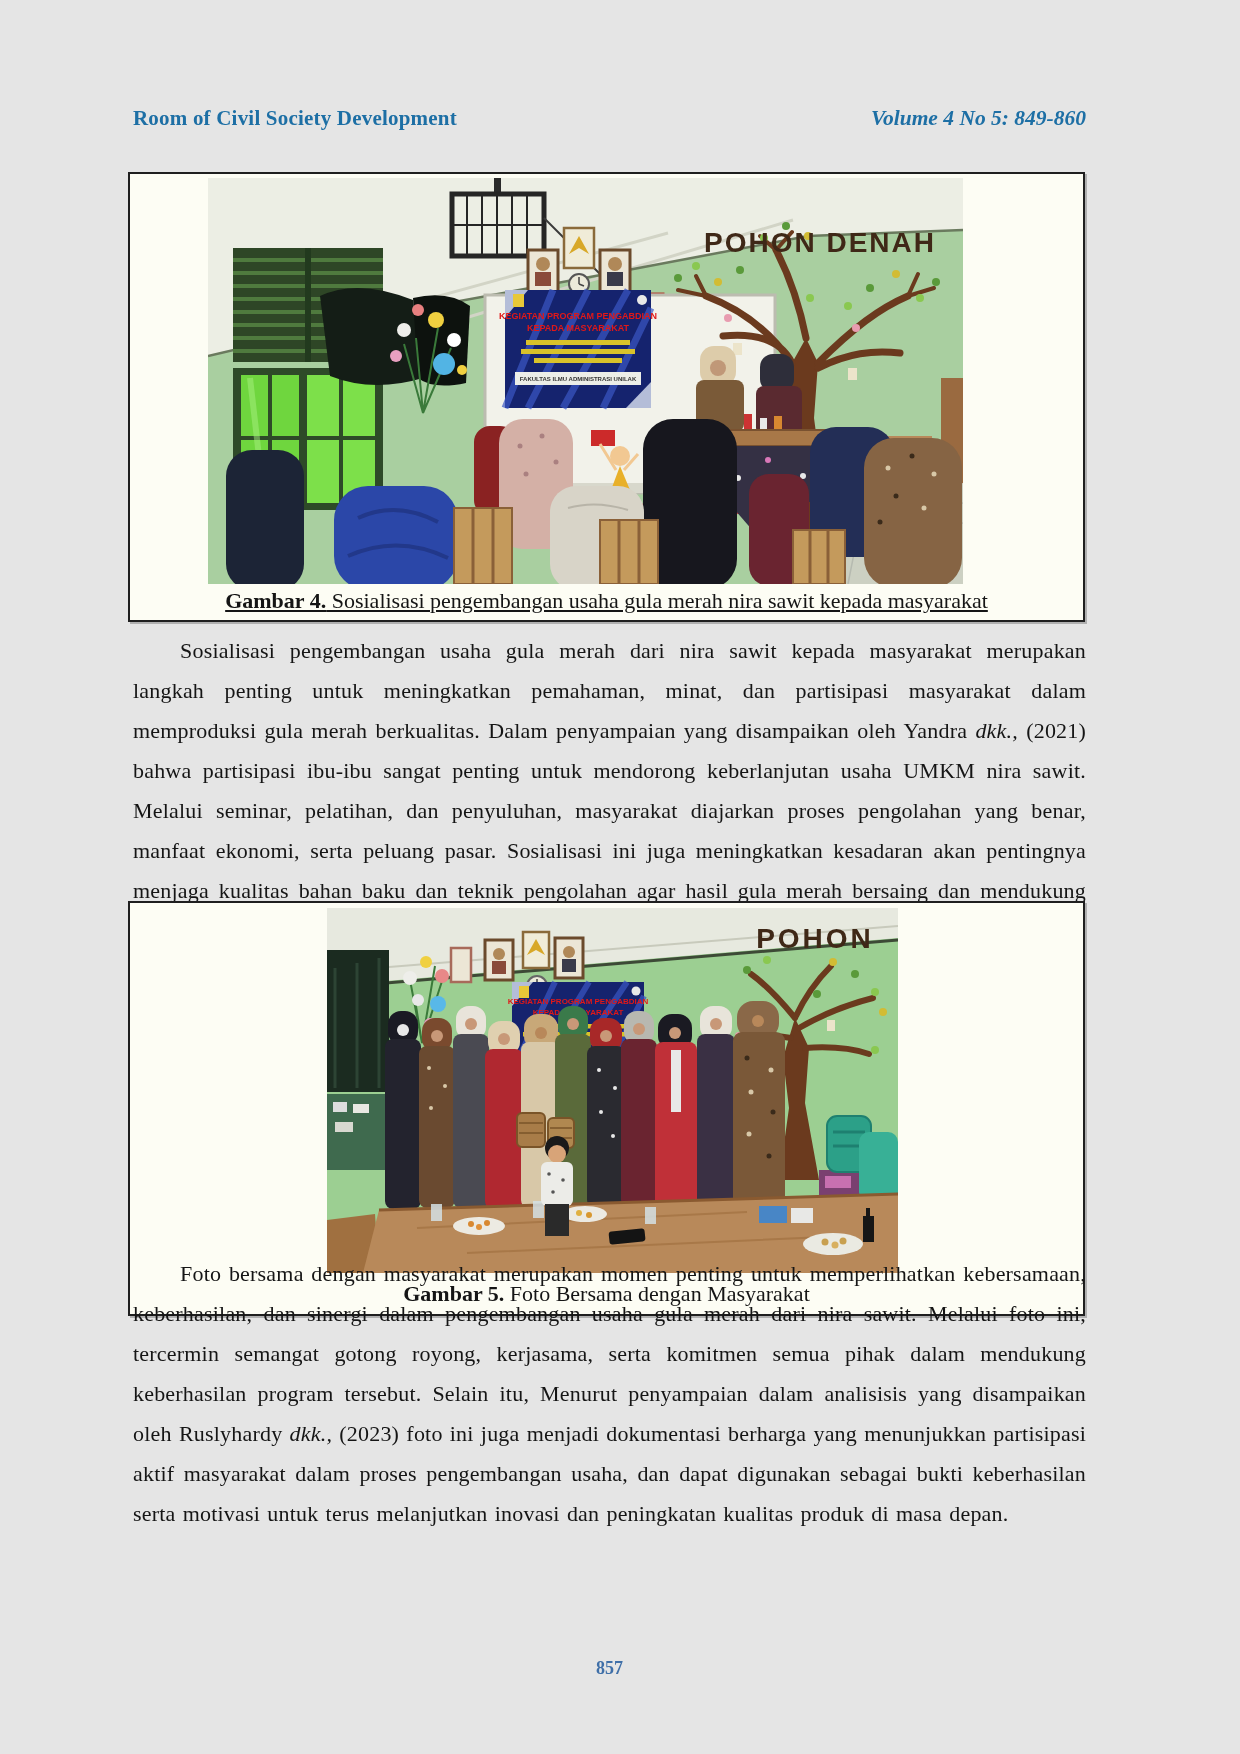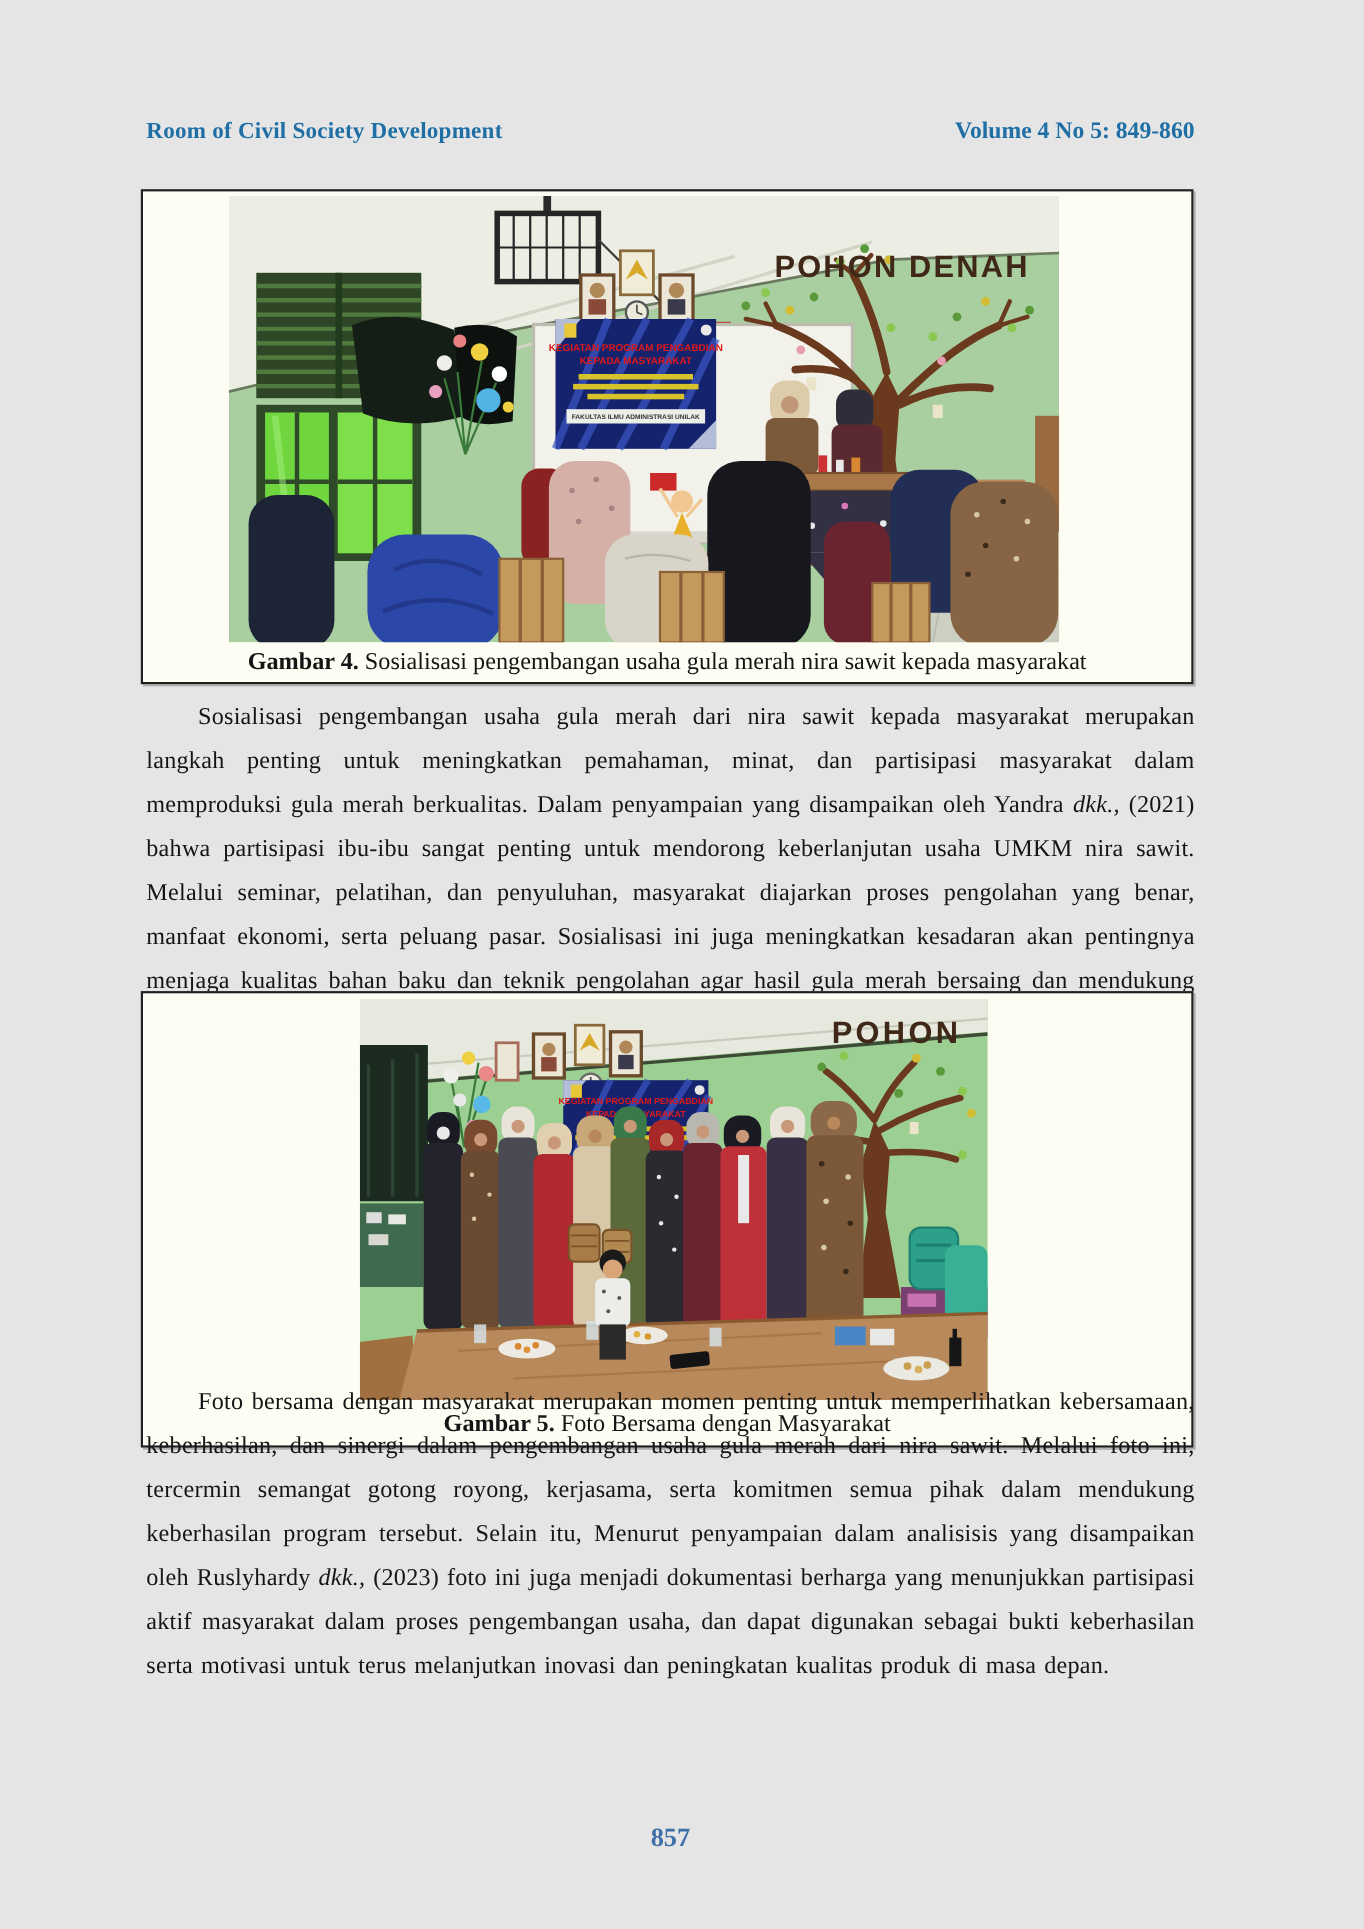--- a/index.html
+++ b/index.html
@@ -4,39 +4,39 @@
 <style>
   html,body { margin:0; padding:0; background:#9a9a9a; }
   .page {
     position:relative; width:1240px; height:1754px;
     background:#e5e5e5; overflow:hidden;
     font-family:"Liberation Serif", serif; color:#151515;
   }
   .header { position:absolute; left:133px; top:106px; width:953px;
     display:flex; justify-content:space-between; align-items:baseline; }
   .header-left  { color:#1d6fa5; font-weight:bold; font-size:21px; letter-spacing:0.2px; }
-  .header-right { color:#1d6fa5; font-weight:bold; font-size:21.5px; }
+  .header-right { color:#1d6fa5; font-weight:bold; font-style:italic; font-size:21.5px; }
   .figbox { position:absolute; border:2px solid #1f1f1f; background:#fdfdf4;
     box-shadow:2px 2px 0 rgba(110,110,110,0.45); }
   .fig4 { left:128px; top:172px; width:953px; height:446px; }
   .fig5 { left:128px; top:901px; width:953px; height:411px; }
   .photo { position:absolute; overflow:hidden; }
   .photo svg { display:block; width:100%; height:100%; }
   .photo1 { left:78px; top:4px; width:755px; height:406px; }
   .photo2 { left:197px; top:5px; width:571px; height:365px; }
   .figcap { position:absolute; left:6px; right:6px; text-align:center; font-size:22px; }
-  .figcap.cap4 { bottom:6px; }
+  .figcap.cap4 { bottom:6px;text-decoration:underline; }
   .figcap.cap5 { bottom:7px;text-align:center; }
   .bodytext { position:absolute; left:133px; width:953px; text-align:justify;
     font-size:22px; line-height:40px; letter-spacing:0.2px; word-spacing:1.5px;
     text-indent:47px; margin:0; }
   .para1 { top:631px; }
   .para2 { top:1254px; }
   .pagenum { position:absolute; left:133px; top:1658px; width:953px;
-    text-align:center; color:#3f6fa8; font-weight:bold; font-size:24px; }
+    text-align:center; color:#3f6fa8; font-weight:bold; font-size:18px; }
   .svgtxt-red { font-family:"Liberation Sans", sans-serif; font-weight:bold; fill:#e01818; }
   .svgtxt-dark { font-family:"Liberation Sans", sans-serif; font-weight:bold; fill:#333333; }
   .mural { font-family:"Liberation Sans", sans-serif; font-weight:bold; fill:#3f2817; }
 </style>
 </head>
 <body>
 
 <div class="page">
 
   <div class="header">

